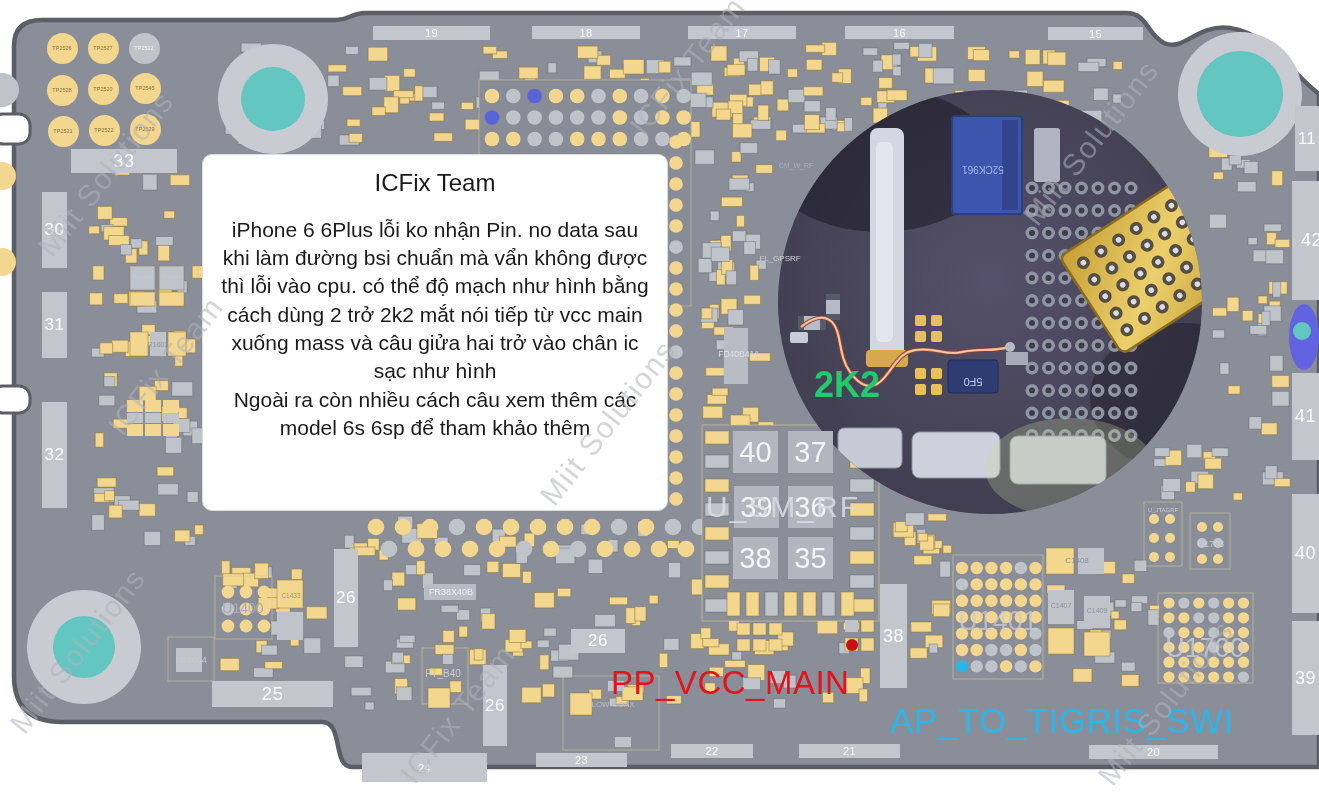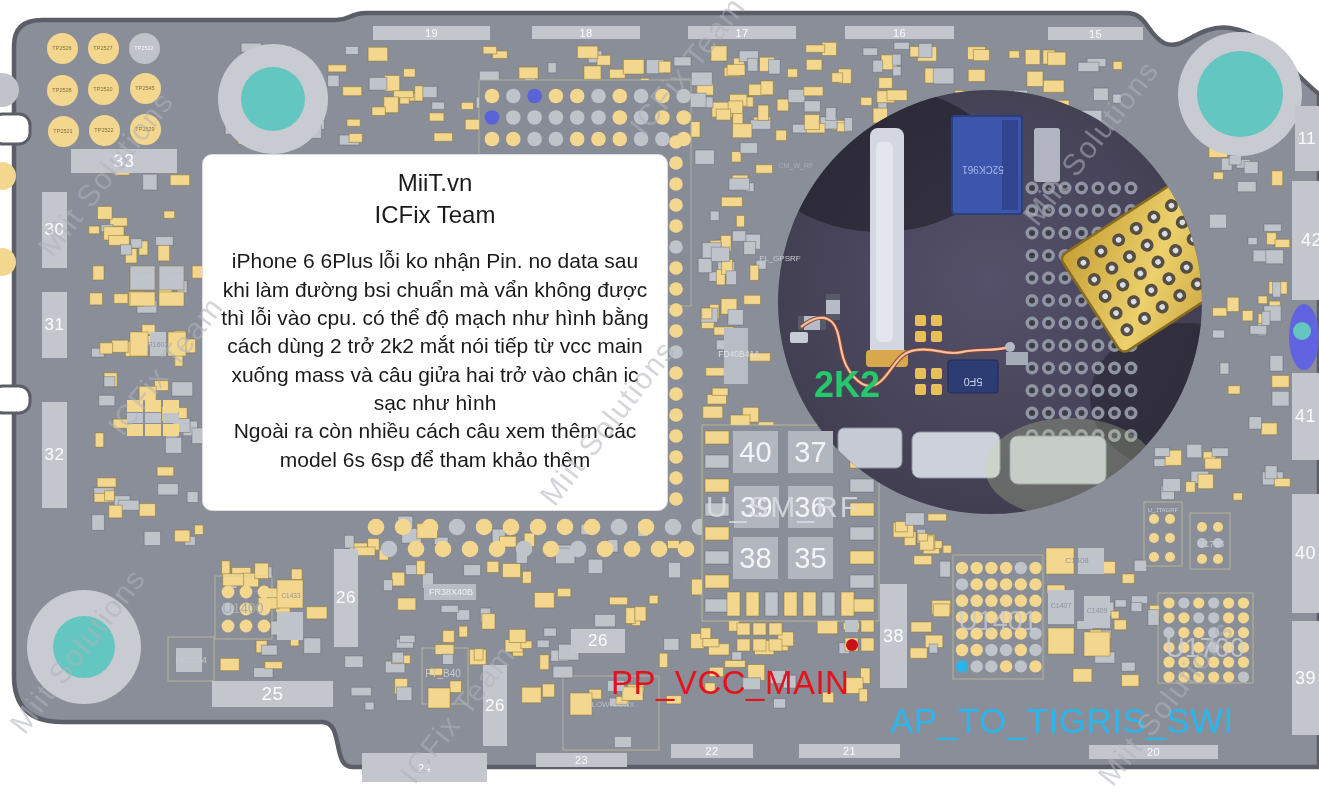--- a/index.html
+++ b/index.html
@@ -1295,21 +1295,20 @@
       <div class="tp gray" style="left: 128.5px; top: 32.5px;">TP2512</div>
       <div class="tp" style="left: 46.5px; top: 74.5px; background: rgb(244, 215, 142);">TP2528</div>
       <div class="tp" style="left: 87.5px; top: 73.5px; background: rgb(244, 215, 142);">TP2520</div>
       <div class="tp" style="left: 129.5px; top: 72.5px; background: rgb(244, 215, 142);">TP2545</div>
       <div class="tp" style="left: 47.5px; top: 115.5px; background: rgb(244, 215, 142);">TP2521</div>
       <div class="tp" style="left: 88.5px; top: 114.5px; background: rgb(244, 215, 142);">TP2522</div>
       <div class="tp" style="left: 129.5px; top: 113.5px; background: rgb(244, 215, 142);">TP2529</div>
     </div>
 
 <div class="infobox">
-  <div class="ib-title">MiiT.vn</div>
   <div class="ib-title">ICFix Team</div>
   <div class="ib-body">iPhone 6 6Plus lỗi ko nhận Pin. no data sau khi làm đường bsi chuẩn mà vẩn không được thì lỗi vào cpu. có thể độ mạch như hình bằng cách dùng 2 trở 2k2 mắt nói tiếp từ vcc main xuống mass và câu giửa hai trở vào chân ic sạc như hình
 Ngoài ra còn nhiều cách câu xem thêm các model 6s 6sp để tham khảo thêm</div>
 </div>
 
 <div id="lbl2k2">2K2</div>
 <div id="lblcyan">AP_TO_TIGRIS_SWI</div>
 <div id="lblred">PP_VCC_MAIN</div>
 
 <div id="wms">

